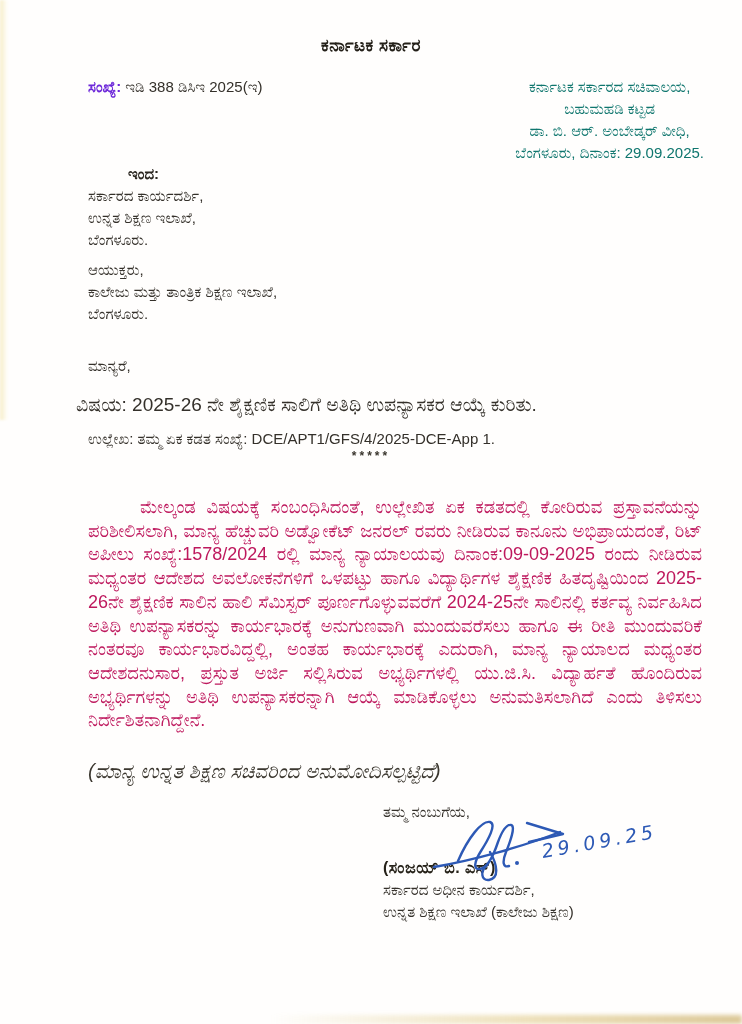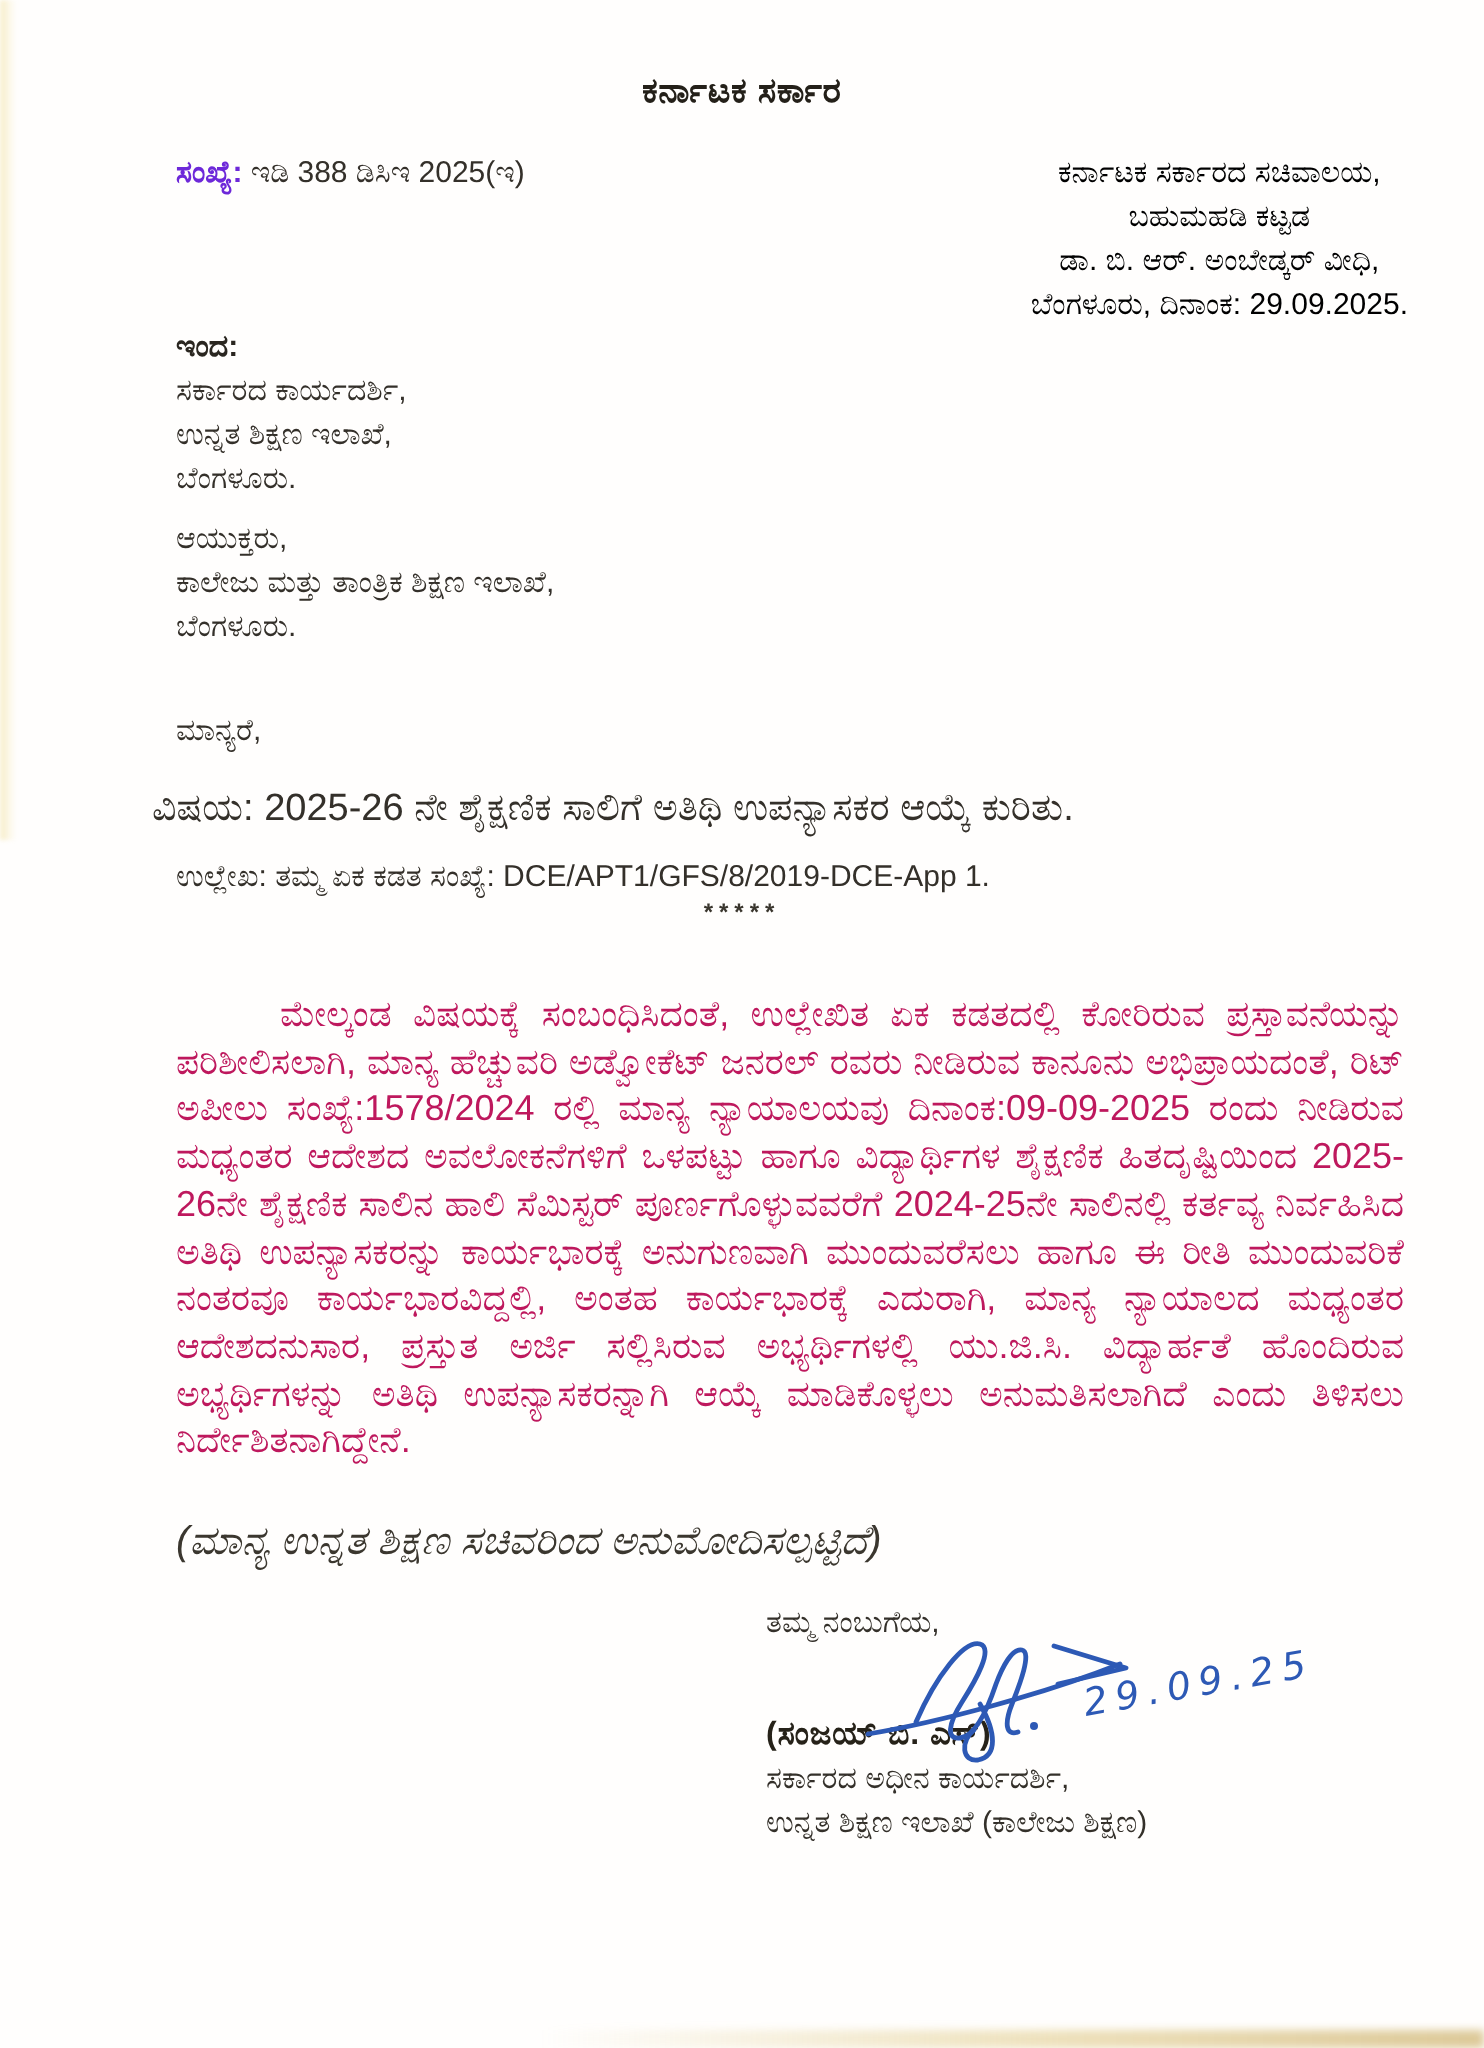--- a/index.html
+++ b/index.html
@@ -13,25 +13,25 @@
   }
   .page-title{
     position:absolute;top:36px;left:0;width:100%;
     text-align:center;font-size:17px;font-weight:700;
     letter-spacing:0.5px;color:#242019;
   }
   .ref-row{position:absolute;top:78px;left:88px;font-size:15px;}
   .ref-label{font-weight:700;color:#6d28d9;}
   .address-block{
     position:absolute;top:76px;right:38px;
-    text-align:center;font-size:15px;line-height:22px;color:#000000;
+    text-align:center;font-size:15px;line-height:22px;color:#0f766e;
   }
   .from-block{position:absolute;top:163px;left:88px;font-size:15px;line-height:22px;}
   .to-block{position:absolute;top:259px;left:88px;font-size:15px;line-height:22px;}
-  .block-label{font-weight:700;color:#2a2620;}
+  .block-label{font-weight:700;color:#2a2620;margin-left:40px;}
   .salutation{position:absolute;top:357px;left:88px;font-size:15px;}
   .subject-line{position:absolute;top:394px;left:76px;font-size:19px;}
   .reference-line{position:absolute;top:430px;left:88px;font-size:15px;}
   .stars{
     position:absolute;top:449px;left:0;width:100%;
     text-align:center;font-size:12px;font-weight:700;letter-spacing:3px;color:#3a362e;
   }
   .body-para{
     position:absolute;top:496px;left:88px;width:614px;
     font-size:18px;line-height:23.7px;
@@ -93,21 +93,21 @@
   <div class="to-block">
     <div>ಆಯುಕ್ತರು,</div>
     <div>ಕಾಲೇಜು ಮತ್ತು ತಾಂತ್ರಿಕ ಶಿಕ್ಷಣ ಇಲಾಖೆ,</div>
     <div>ಬೆಂಗಳೂರು.</div>
   </div>
 
   <div class="salutation">ಮಾನ್ಯರೆ,</div>
 
   <div class="subject-line">ವಿಷಯ: 2025-26 ನೇ ಶೈಕ್ಷಣಿಕ ಸಾಲಿಗೆ ಅತಿಥಿ ಉಪನ್ಯಾಸಕರ ಆಯ್ಕೆ ಕುರಿತು.</div>
 
-  <div class="reference-line">ಉಲ್ಲೇಖ: ತಮ್ಮ ಏಕ ಕಡತ ಸಂಖ್ಯೆ: DCE/APT1/GFS/8/2019-DCE-App 1.</div>
+  <div class="reference-line">ಉಲ್ಲೇಖ: ತಮ್ಮ ಏಕ ಕಡತ ಸಂಖ್ಯೆ: DCE/APT1/GFS/4/2025-DCE-App 1.</div>
 
   <div class="stars">*****</div>
 
   <div class="body-para">ಮೇಲ್ಕಂಡ ವಿಷಯಕ್ಕೆ ಸಂಬಂಧಿಸಿದಂತೆ, ಉಲ್ಲೇಖಿತ ಏಕ ಕಡತದಲ್ಲಿ ಕೋರಿರುವ ಪ್ರಸ್ತಾವನೆಯನ್ನು ಪರಿಶೀಲಿಸಲಾಗಿ, ಮಾನ್ಯ ಹೆಚ್ಚುವರಿ ಅಡ್ವೋಕೆಟ್ ಜನರಲ್ ರವರು ನೀಡಿರುವ ಕಾನೂನು ಅಭಿಪ್ರಾಯದಂತೆ, ರಿಟ್ ಅಪೀಲು ಸಂಖ್ಯೆ:1578/2024 ರಲ್ಲಿ ಮಾನ್ಯ ನ್ಯಾಯಾಲಯವು ದಿನಾಂಕ:09-09-2025 ರಂದು ನೀಡಿರುವ ಮಧ್ಯಂತರ ಆದೇಶದ ಅವಲೋಕನೆಗಳಿಗೆ ಒಳಪಟ್ಟು ಹಾಗೂ ವಿದ್ಯಾರ್ಥಿಗಳ ಶೈಕ್ಷಣಿಕ ಹಿತದೃಷ್ಟಿಯಿಂದ 2025-26ನೇ ಶೈಕ್ಷಣಿಕ ಸಾಲಿನ ಹಾಲಿ ಸೆಮಿಸ್ಟರ್ ಪೂರ್ಣಗೊಳ್ಳುವವರೆಗೆ 2024-25ನೇ ಸಾಲಿನಲ್ಲಿ ಕರ್ತವ್ಯ ನಿರ್ವಹಿಸಿದ ಅತಿಥಿ ಉಪನ್ಯಾಸಕರನ್ನು ಕಾರ್ಯಭಾರಕ್ಕೆ ಅನುಗುಣವಾಗಿ ಮುಂದುವರೆಸಲು ಹಾಗೂ ಈ ರೀತಿ ಮುಂದುವರಿಕೆ ನಂತರವೂ ಕಾರ್ಯಭಾರವಿದ್ದಲ್ಲಿ, ಅಂತಹ ಕಾರ್ಯಭಾರಕ್ಕೆ ಎದುರಾಗಿ, ಮಾನ್ಯ ನ್ಯಾಯಾಲದ ಮಧ್ಯಂತರ ಆದೇಶದನುಸಾರ, ಪ್ರಸ್ತುತ ಅರ್ಜಿ ಸಲ್ಲಿಸಿರುವ ಅಭ್ಯರ್ಥಿಗಳಲ್ಲಿ ಯು.ಜಿ.ಸಿ. ವಿದ್ಯಾರ್ಹತೆ ಹೊಂದಿರುವ ಅಭ್ಯರ್ಥಿಗಳನ್ನು ಅತಿಥಿ ಉಪನ್ಯಾಸಕರನ್ನಾಗಿ ಆಯ್ಕೆ ಮಾಡಿಕೊಳ್ಳಲು ಅನುಮತಿಸಲಾಗಿದೆ ಎಂದು ತಿಳಿಸಲು ನಿರ್ದೇಶಿತನಾಗಿದ್ದೇನೆ.</div>
 
   <div class="approval-note">(ಮಾನ್ಯ ಉನ್ನತ ಶಿಕ್ಷಣ ಸಚಿವರಿಂದ ಅನುಮೋದಿಸಲ್ಪಟ್ಟಿದೆ)</div>
 
   <div class="closing-block">
     <div class="valediction">ತಮ್ಮ ನಂಬುಗೆಯ,</div>
     <div class="signatory-name">(ಸಂಜಯ್ ಬಿ. ಎಸ್)</div>

